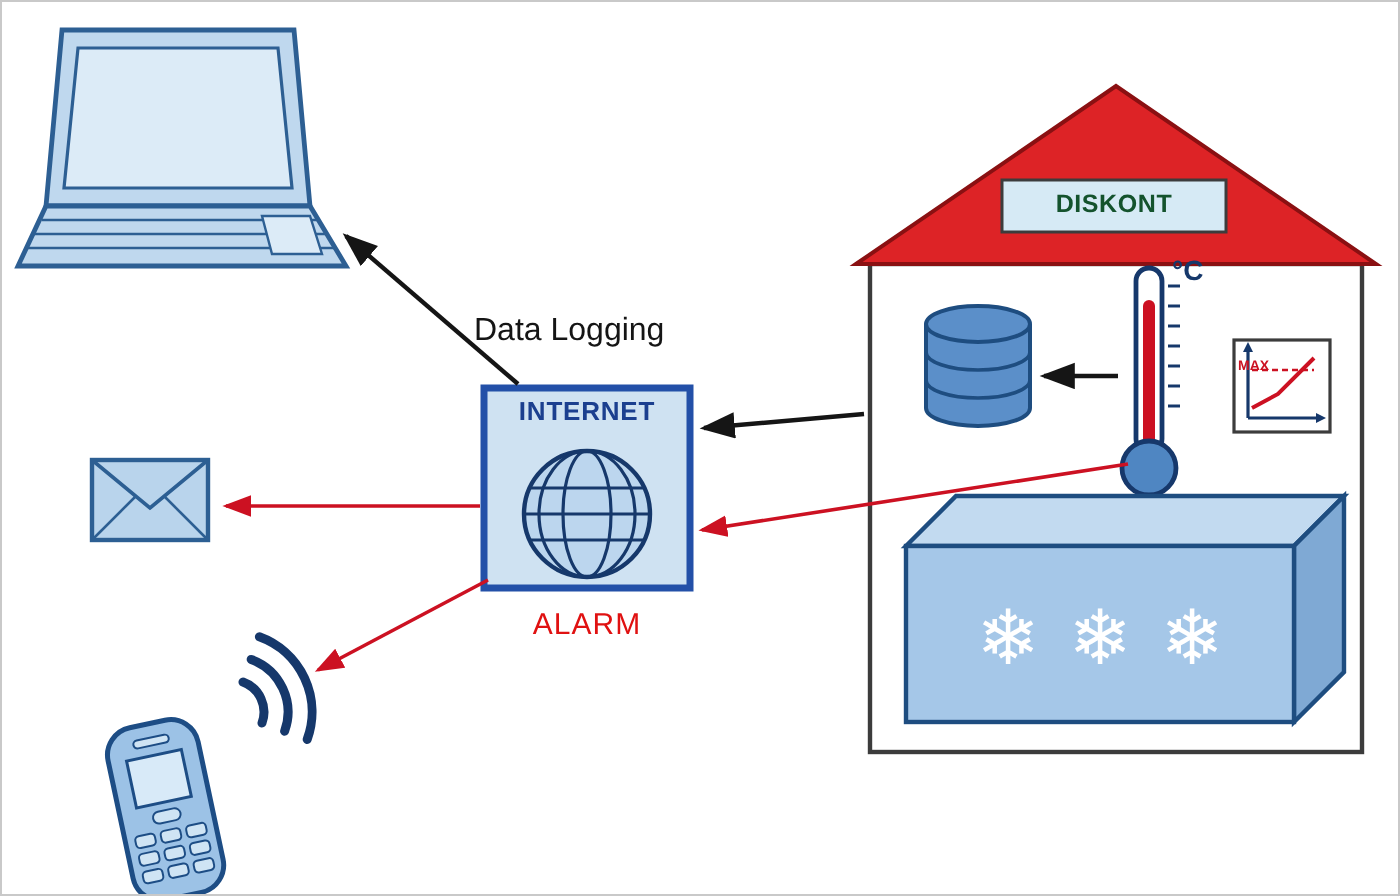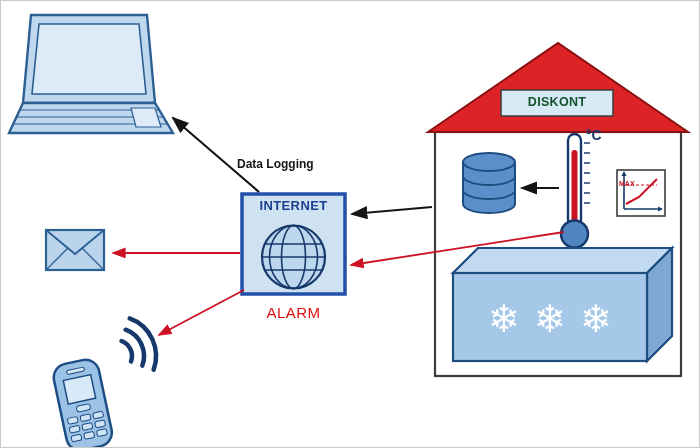--- a/index.html
+++ b/index.html
@@ -4,21 +4,21 @@
 <style>
   * { box-sizing: border-box; }
   html, body { margin: 0; padding: 0; background: #ffffff; }
   .canvas {
     position: relative; width: 700px; height: 448px;
     background: #ffffff; border: 1px solid #c9c9c9; overflow: hidden;
     font-family: "Liberation Sans", sans-serif;
   }
   .scene { position: absolute; left: 0; top: 0; width: 700px; height: 448px; display: block; }
   .lbl { position: absolute; white-space: nowrap; }
-  .lbl-data-logging { left: 236px; top: 156px; font-size: 12px; color: #151515; font-weight: bold; }
+  .lbl-data-logging { left: 236px; top: 156px; font-size: 16px; color: #151515; }
   .lbl-internet { left: 243px; top: 197px; width: 99px; text-align: center;
                   font-size: 13px; font-weight: bold; color: #1b3f8f; letter-spacing: .4px; }
   .lbl-alarm { left: 241px; top: 303px; width: 103px; text-align: center;
                font-size: 15px; color: #e01111; letter-spacing: .5px; }
   .lbl-diskont { left: 500px; top: 94px; width: 112px; text-align: center;
                  font-size: 12.5px; font-weight: bold; color: #14532d; letter-spacing: .3px; }
   .lbl-celsius { left: 585px; top: 126px; font-size: 14px; font-weight: bold; color: #16386b; }
   .lbl-max { left: 618px; top: 179px; font-size: 7px; font-weight: bold; color: #cc1122; }
   .snow { font-family: "DejaVu Sans", sans-serif; }
 </style>

